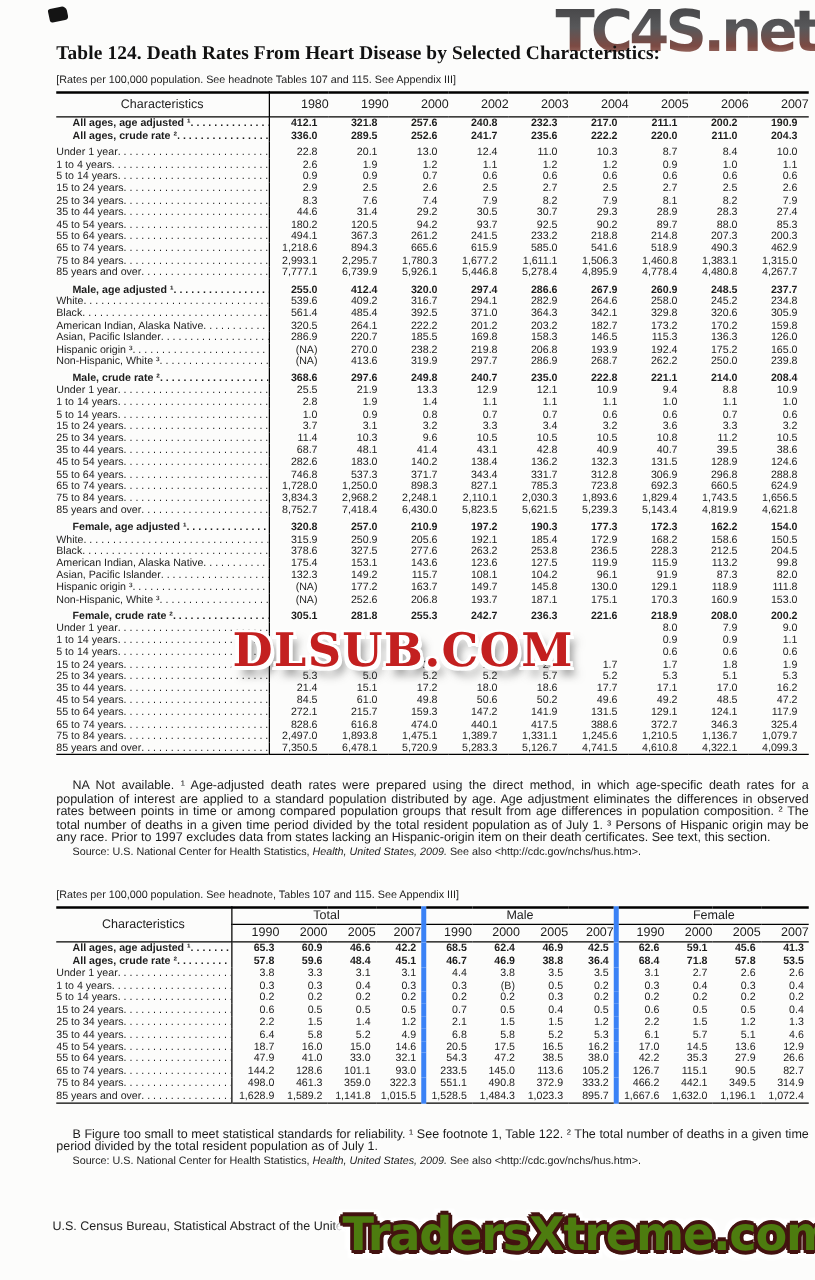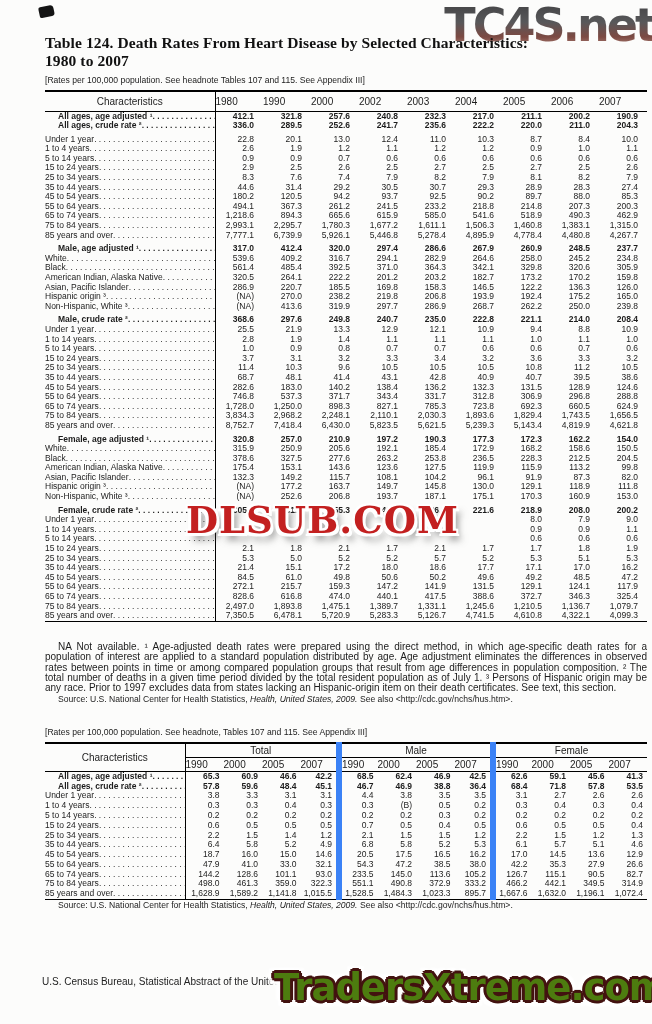--- a/index.html
+++ b/index.html
@@ -20,32 +20,32 @@
   .headnote { font-size:8.6px; line-height:10px; margin:6px 0 5px 0; color:#222; }
 
   
   table { border-collapse:collapse; table-layout:fixed; width:602px;
           border-top:2px solid #000; border-bottom:1.5px solid #000; }
   thead th { font-weight:normal; font-size:10px; border-bottom:1px solid #000; }
   #t124 thead th { height:20px; vertical-align:middle; }
   #t125 thead th { height:14px; vertical-align:middle; }
   th.lbl-h { text-align:center; border-right:1px solid #000; }
   th.group { border-bottom:1px solid #000; text-align:center; }
-  th.yr { text-align:left; }
+  th.yr { text-align:right; }
   td { font-size:8.5px; padding:0; vertical-align:bottom; }
   #t124 td { line-height:9.6px; }
   #t125 td { line-height:9.8px; }
   td.lbl { border-right:1px solid #000; }
   td.lbl .cellflex { display:flex; overflow:hidden; }
   .lbl-t { white-space:nowrap; }
   .leader { flex:1; overflow:hidden; white-space:nowrap; }
   td.num { text-align:right; }
   #t124 td.num { padding-right:9px; }
   #t125 td.num { padding-right:4px; }
-  .gsep { border-right:6px solid #3b82f6; }
+  .gsep { border-right:4px solid #3b82f6; }
   tr.b td { font-weight:bold; }
   tr.b td.lbl .cellflex { padding-left:13px; }
   tr.gap td { padding-top:4px; }
 
   
   .footnote { width:602px; font-size:10px; line-height:10.4px; text-align:justify;
               text-indent:13px; margin-top:20px; color:#1c1c1c; }
   .source { width:602px; font-size:8.6px; line-height:10.4px; text-indent:13px; color:#1c1c1c; }
   .source .it { font-style:italic; }
 
@@ -97,21 +97,20 @@
 
   <div class="scan-artifact"></div>
 
   <div class="wm-top">TC4S.net</div>
 
   <div class="content">
 
     <section>
       <div class="tbl-title">
         <div>Table 124. Death Rates From Heart Disease by Selected Characteristics:</div>
-        <div>1980 to 2007</div>
       </div>
       <div class="headnote">[Rates per 100,000 population. See headnote Tables 107 and 115. See Appendix III]</div>
 
       <table id="t124">
           <colgroup>
             <col style="width: 170px;">
             <col style="width: 48px;">
             <col style="width: 48px;">
             <col style="width: 48px;">
             <col style="width: 48px;">
@@ -357,21 +356,21 @@
               <td class="num">4,480.8</td>
               <td class="num">4,267.7</td>
             </tr>
             <tr class="b gap">
               <td class="lbl">
                 <div class="cellflex">
                   <span class="lbl-t">Male, age adjusted ¹</span>
                   <span class="leader"> . . . . . . . . . . . . . . . . . . . . . . . . . . . . . . . . . . . . . . . . . . . . . . . . . . . . . . . . . . . .</span>
                 </div>
               </td>
-              <td class="num">317.0</td>
+              <td class="num">255.0</td>
               <td class="num">412.4</td>
               <td class="num">320.0</td>
               <td class="num">297.4</td>
               <td class="num">286.6</td>
               <td class="num">267.9</td>
               <td class="num">260.9</td>
               <td class="num">248.5</td>
               <td class="num">237.7</td>
             </tr>
             <tr>
@@ -431,21 +430,21 @@
                   <span class="lbl-t">Asian, Pacific Islander</span>
                   <span class="leader"> . . . . . . . . . . . . . . . . . . . . . . . . . . . . . . . . . . . . . . . . . . . . . . . . . . . . . . . . . . . .</span>
                 </div>
               </td>
               <td class="num">286.9</td>
               <td class="num">220.7</td>
               <td class="num">185.5</td>
               <td class="num">169.8</td>
               <td class="num">158.3</td>
               <td class="num">146.5</td>
-              <td class="num">122.2</td>
+              <td class="num">115.3</td>
               <td class="num">136.3</td>
               <td class="num">126.0</td>
             </tr>
             <tr>
               <td class="lbl">
                 <div class="cellflex">
                   <span class="lbl-t">Hispanic origin ³</span>
                   <span class="leader"> . . . . . . . . . . . . . . . . . . . . . . . . . . . . . . . . . . . . . . . . . . . . . . . . . . . . . . . . . . . .</span>
                 </div>
               </td>
@@ -1308,20 +1307,21 @@
               <td class="num">1,023.3</td>
               <td class="num gsep">895.7</td>
               <td class="num">1,667.6</td>
               <td class="num">1,632.0</td>
               <td class="num">1,196.1</td>
               <td class="num">1,072.4</td>
             </tr>
           </tbody>
         </table>
 
+      <p class="footnote">B Figure too small to meet statistical standards for reliability. ¹ See footnote 1, Table 122. ² The total number of deaths in a given time period divided by the total resident population as of July 1.</p>
       <p class="source"><span>Source: U.S. National Center for Health Statistics, </span><span class="it">Health, United States, 2009.</span><span> See also &lt;http://cdc.gov/nchs/hus.htm&gt;.</span></p>
     </section>
 
   </div>
 
   <div class="footer-left">U.S. Census Bureau, Statistical Abstract of the United States: 2012</div>
 
   <div class="wm-mid">DLSUB.COM</div>
   <div class="wm-bottom">TradersXtreme.com</div>
 

